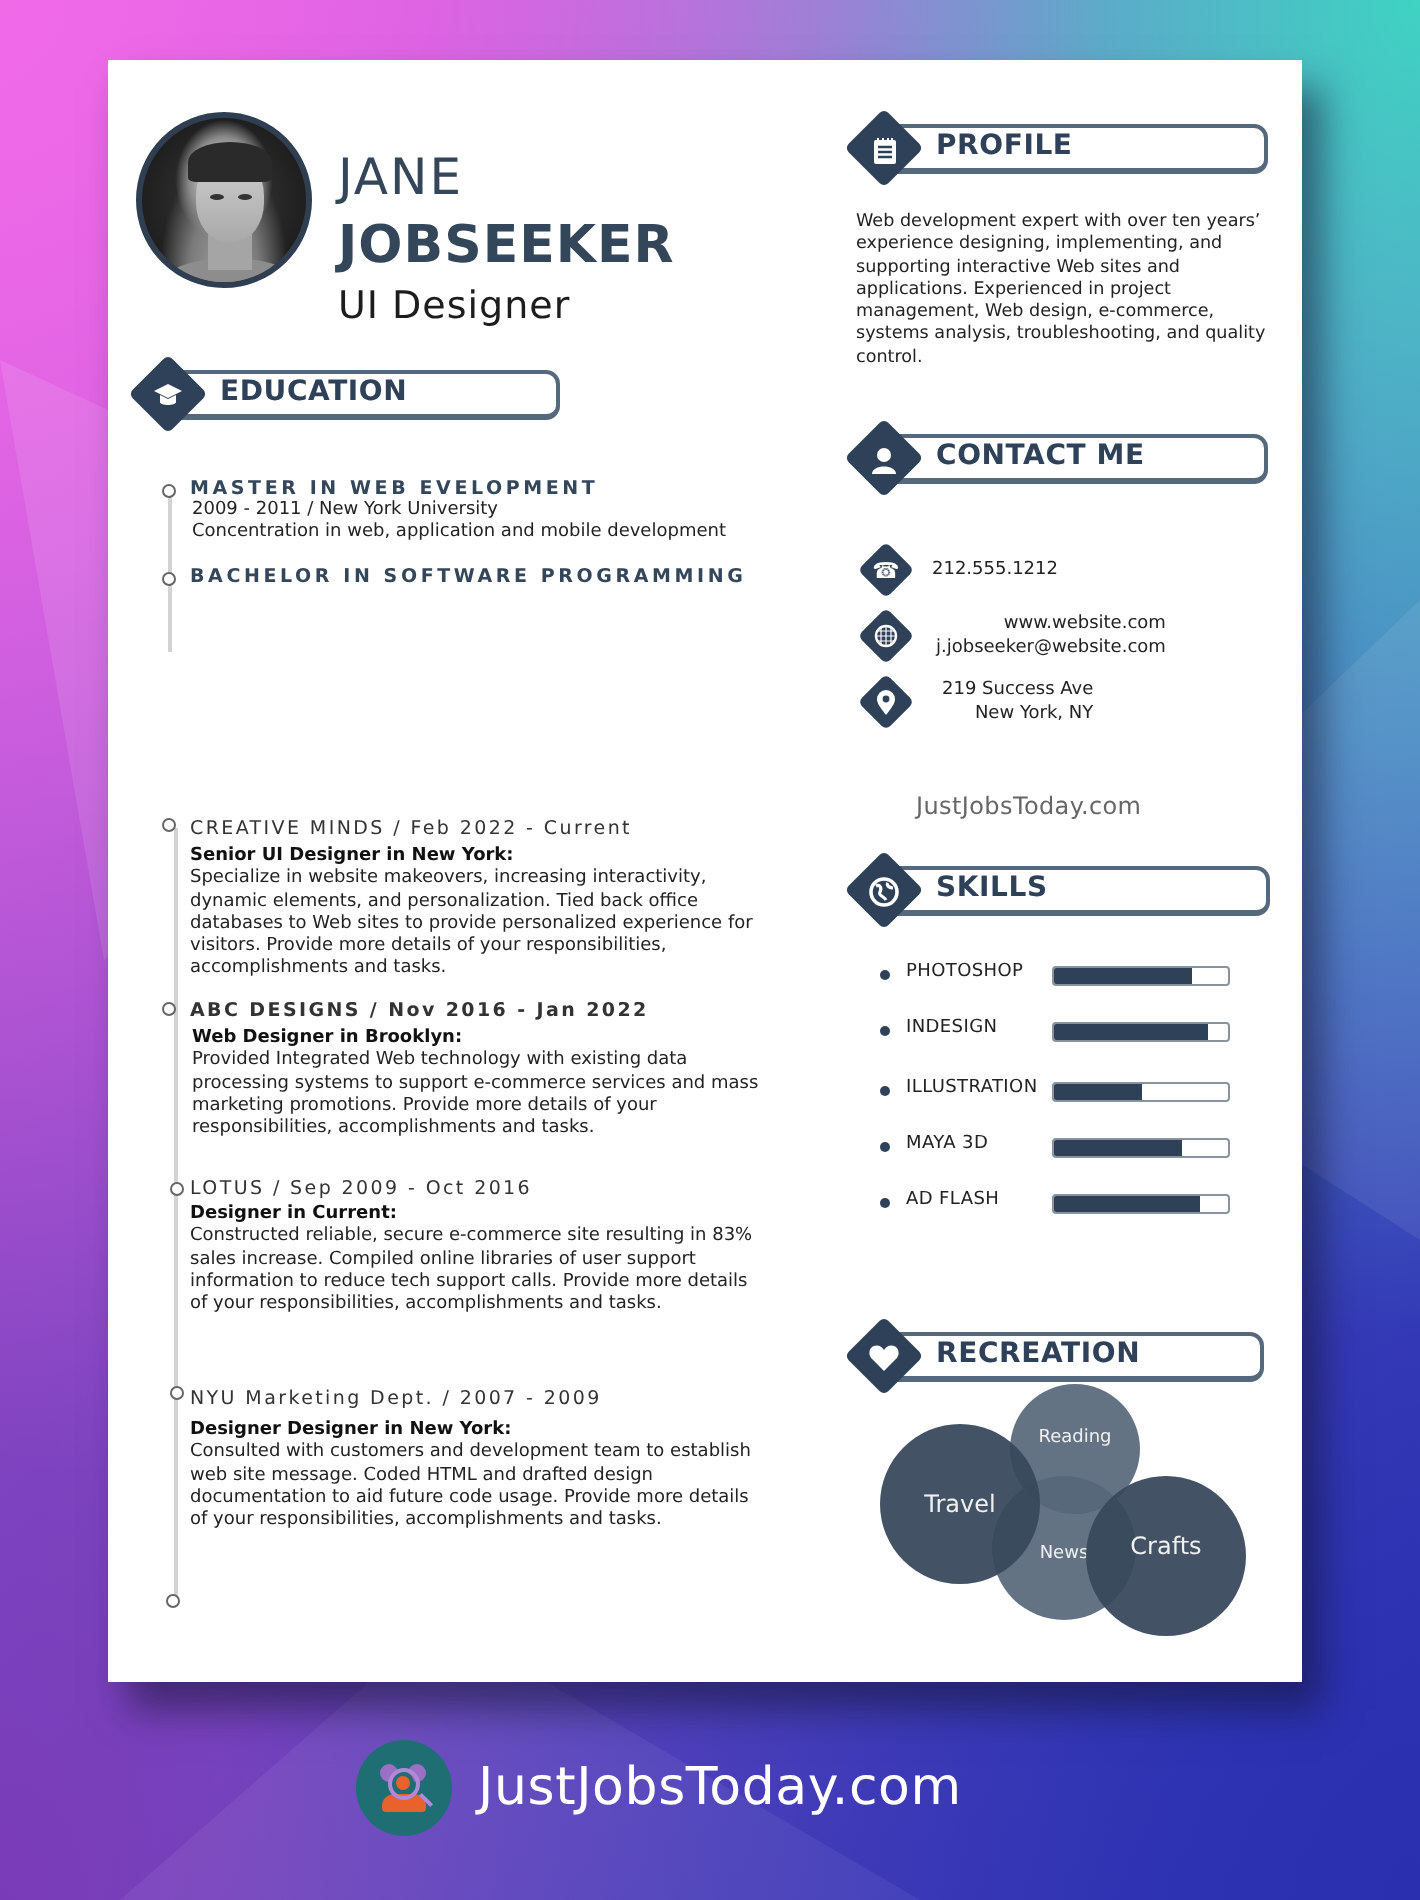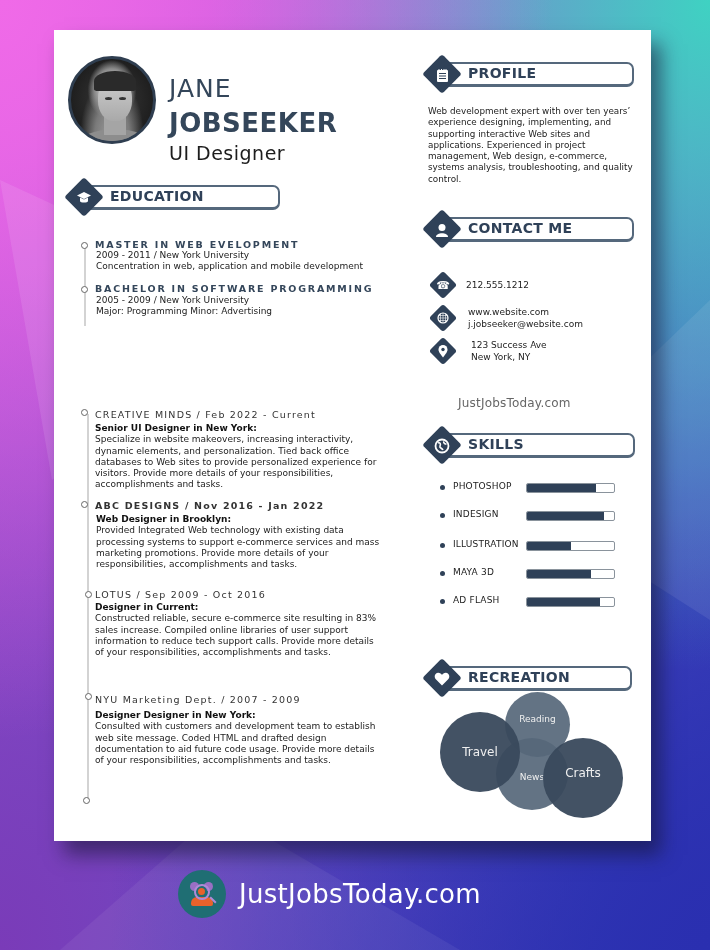--- a/index.html
+++ b/index.html
@@ -67,21 +67,21 @@
   .edu-title { position:absolute; font-size:9.5px; font-weight:bold; color:#34465a; letter-spacing:1.8px; }
   .small { position:absolute; font-size:9px; color:#222; line-height:11.3px; }
   .job-head { position:absolute; font-size:9.5px; color:#333; letter-spacing:1.2px; font-family:"DejaVu Sans", sans-serif; }
   .job-role { font-weight:bold; color:#111; }
   .job-block { position:absolute; font-size:9px; color:#222; line-height:11.3px; width:285px; }
 
   
   .profile-text { position:absolute; left:374px; top:76px; width:210px; font-size:8.8px; line-height:11.3px; color:#222; }
   .c-dia { position:absolute; width:20px; height:20px; background:#2f4158; transform:rotate(45deg); border-radius:3px; }
   .c-ico { position:absolute; width:20px; height:20px; display:flex; align-items:center; justify-content:center; color:#fff; font-size:11px; }
-  .c-text { position:absolute; font-size:9px; line-height:11.5px; color:#222; }
+  .c-text { position:absolute; font-size:9px; line-height:11.5px; color:#222;text-align:right; }
   .watermark { position:absolute; left:404px; top:366px; font-size:12px; color:#666; letter-spacing:.2px; }
 
   .skill-row { position:absolute; left:386px; height:14px; width:180px; }
   .skill-dot { position:absolute; left:0; top:4px; width:5px; height:5px; border-radius:50%; background:#2f4158; }
   .skill-name { position:absolute; left:13px; top:0; font-size:9px; color:#222; letter-spacing:.2px; }
   .skill-bar { position:absolute; left:86px; top:2px; width:89px; height:10px; border:1.5px solid #8a939c; border-radius:2px; background:#fff; overflow:hidden; }
   .skill-fill { height:100%; background:#2f4158; }
 
   .bubble { position:absolute; border-radius:50%; display:flex; align-items:center; justify-content:center; color:#f0f0f0; }
 
@@ -131,24 +131,20 @@
 
   <div class="timeline-line" style="left:30px; top:216px; height:80px;"></div>
   <div class="node" style="left:27px; top:212px;"></div>
   <div class="edu-title" style="left:41px; top:209px;">MASTER IN WEB EVELOPMENT</div>
   <div class="small" style="left:42px; top:220px;">
     <div>2009 - 2011 / New York University</div>
     <div>Concentration in web, application and mobile development</div>
   </div>
   <div class="node" style="left:27px; top:256px;"></div>
   <div class="edu-title" style="left:41px; top:253px;">BACHELOR IN SOFTWARE PROGRAMMING</div>
-  <div class="small" style="left:42px; top:265px;">
-    <div>2005 - 2009 / New York University</div>
-    <div>Major: Programming Minor: Advertising</div>
-  </div>
 
 
   <div class="timeline-line" style="left:33px; top:384px; height:384px;"></div>
 
   <div class="node" style="left:27px; top:379px;"></div>
   <div class="job-head" style="left:41px; top:379px;">CREATIVE MINDS / Feb 2022 - Current</div>
   <div class="job-block" style="left:41px; top:393px;">
     <div class="job-role">Senior UI Designer in New York:</div>
     <div>Specialize in website makeovers, increasing interactivity, dynamic elements, and personalization. Tied back office databases to Web sites to provide personalized experience for visitors. Provide more details of your responsibilities, accomplishments and tasks.</div>
   </div>
@@ -219,21 +215,21 @@
   </div>
 
   <div class="c-dia" style="left:379px; top:311px;"></div>
   <div class="c-ico" style="left:379px; top:311px;">
     <svg width="10" height="13" viewBox="0 0 10 13">
         <path d="M5 12.5 C1 7.5 0.5 6 0.5 4.5 A4.5 4.5 0 0 1 9.5 4.5 C9.5 6 9 7.5 5 12.5 Z" fill="#fff"></path>
         <circle cx="5" cy="4.5" r="1.7" fill="#2f4158"></circle>
       </svg>
   </div>
   <div class="c-text" style="left:417px; top:310px;">
-    <div>123 Success Ave</div>
+    <div>219 Success Ave</div>
     <div>New York, NY</div>
   </div>
 
   <div class="watermark">JustJobsToday.com</div>
 
   <div class="sec-head" style="left:368px; top:398px; width:215px;">
     <div class="pill" style="width:195px;"></div>
     <div class="diamond"></div>
     <div class="ico">
       <svg width="16" height="16" viewBox="0 0 16 16">

